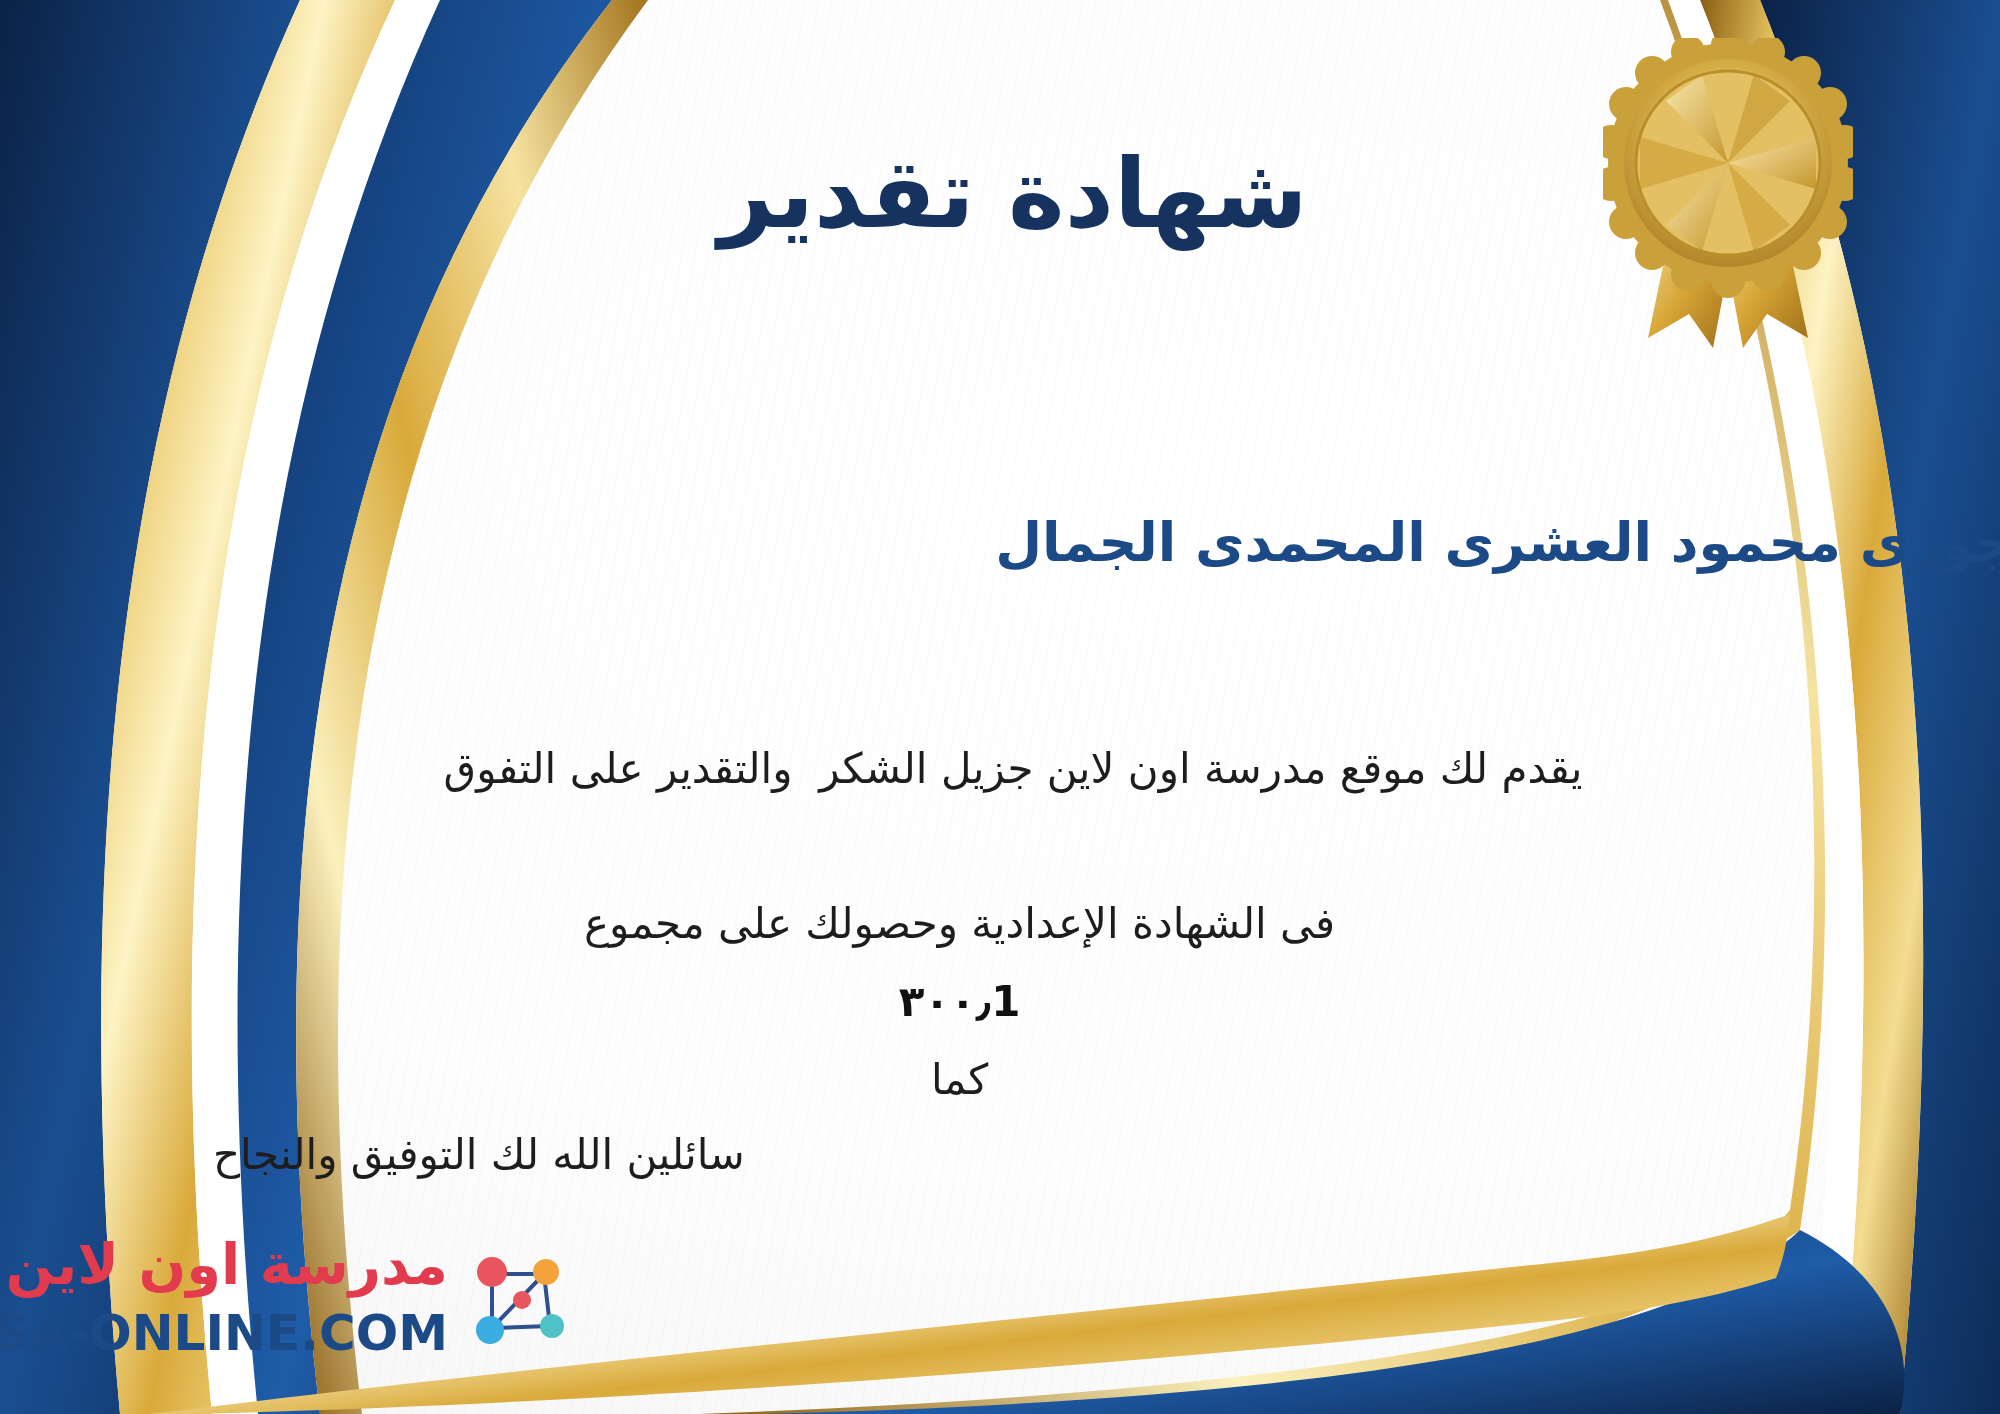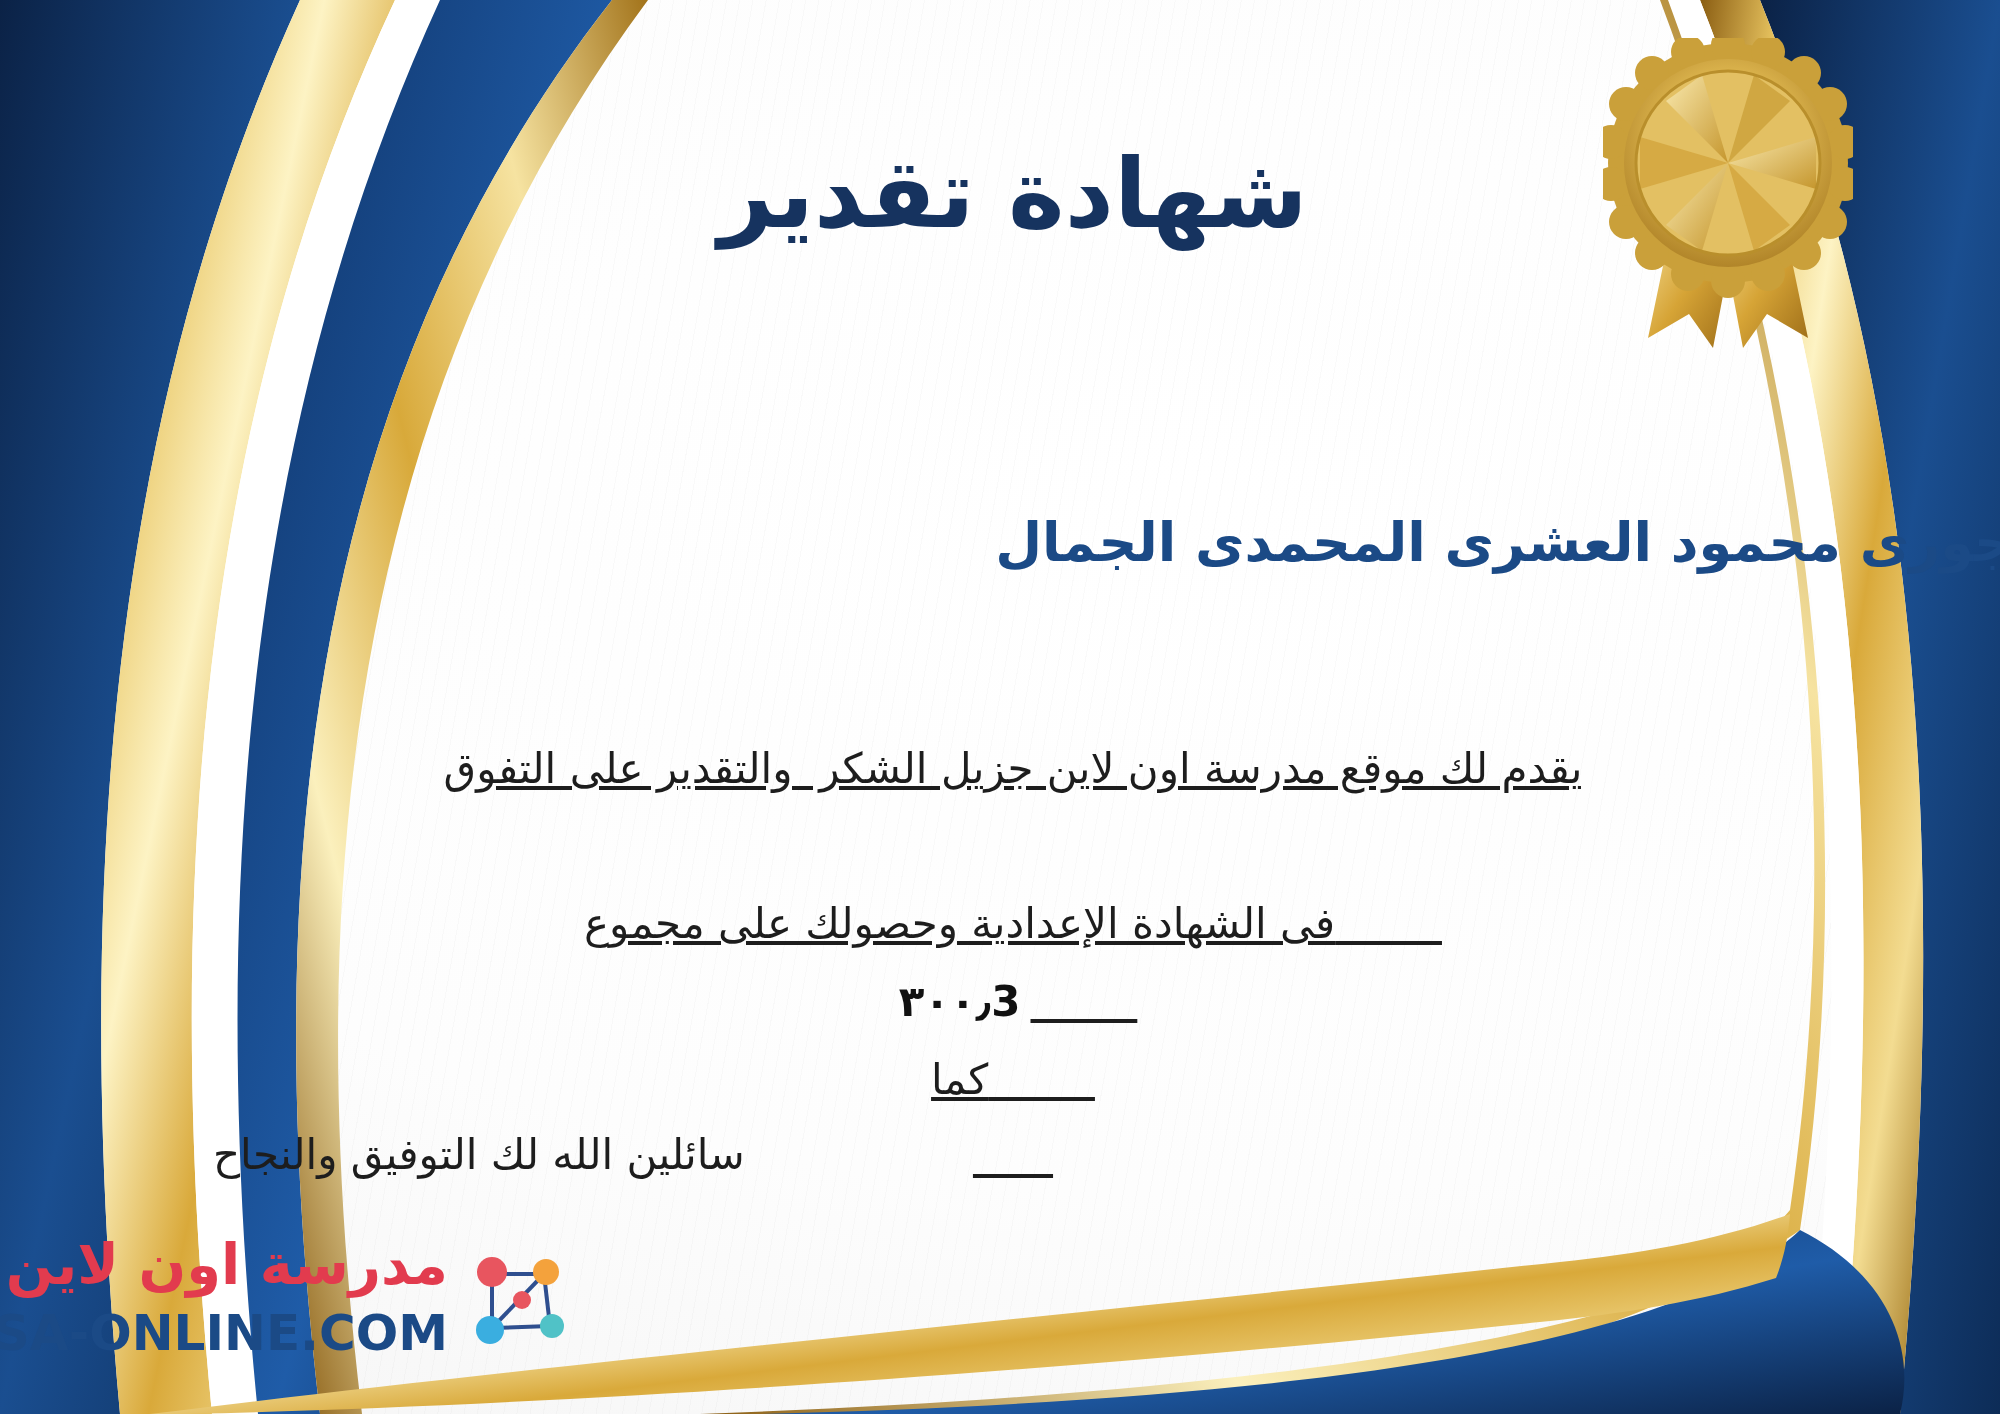--- a/index.html
+++ b/index.html
@@ -94,21 +94,20 @@
     text-align: center;
     font-size: 42px;
     font-weight: 500;
     color: #1d1d1d;
     line-height: 1.85;
   }
 
   .body-line {
     display: block;
     white-space: pre-wrap;
-    text-decoration: underline;
   }
 
   .score {
     display: inline-block;
     font-weight: 700;
     color: #111111;
     padding: 0 10px;
   }
 
   .closing {
@@ -289,21 +288,21 @@
   <div class="content">
 
     <div class="title">شهادة تقدير</div>
 
     <div class="recipient">جورى محمود العشرى المحمدى الجمال</div>
 
     <div class="body-text">
       <span class="body-line">يقدم لك موقع مدرسة اون لاين جزيل الشكر  والتقدير على التفوق</span>
       <span class="body-line">
         <span>فى الشهادة الإعدادية وحصولك على مجموع</span>
-        <span class="score">٣٠٠٫3</span>
+        <span class="score">٣٠٠٫1</span>
         <span>كما</span>
       </span>
     </div>
 
     <div class="closing">سائلين الله لك التوفيق  والنجاح</div>
   </div>
 
   <div class="brand">
     <div class="brand-name">مدرسة اون لاين</div>
     <div class="brand-url">MADRSA-ONLINE.COM</div>

